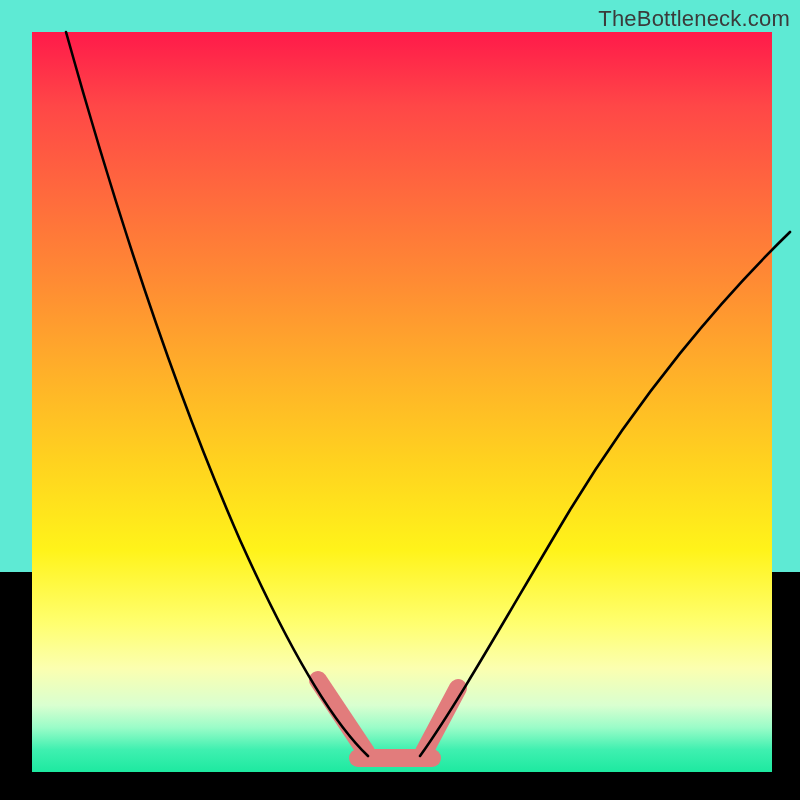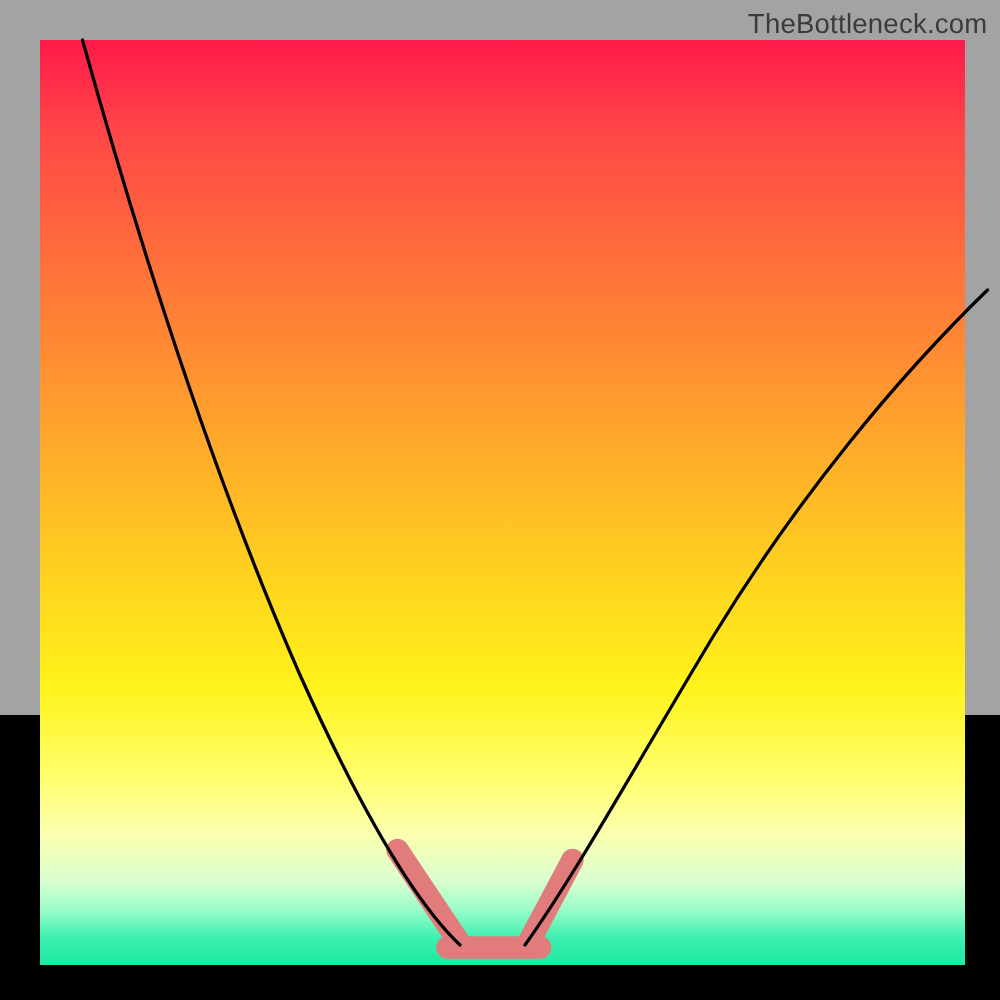--- a/index.html
+++ b/index.html
@@ -1,21 +1,21 @@
 <!DOCTYPE html>
 <html><head>
 <meta charset="utf-8">
 <style>
   * { margin: 0; padding: 0; box-sizing: border-box; }
   html, body { width: 800px; height: 800px; background: #000; overflow: hidden; }
   .frame {
     position: absolute;
     left: 0; top: 0;
     width: 800px; height: 572px;
-    background: #a3a3a3;
+    background: #5eead4;
   }
   .plot-area {
     position: absolute;
     left: 32px;
     top: 32px;
     width: 740px;
     height: 740px;
     background: linear-gradient(to bottom,
       #ff1a4a 0%,
       #ff4747 10%,

